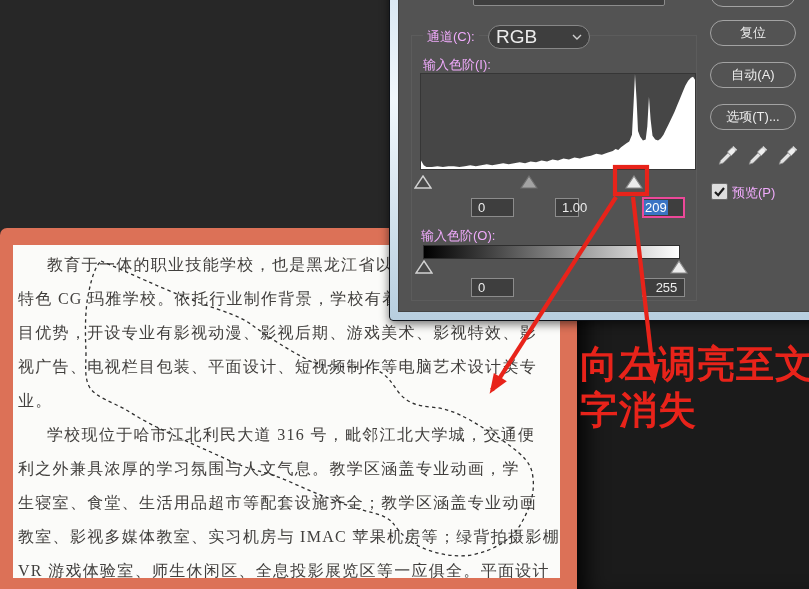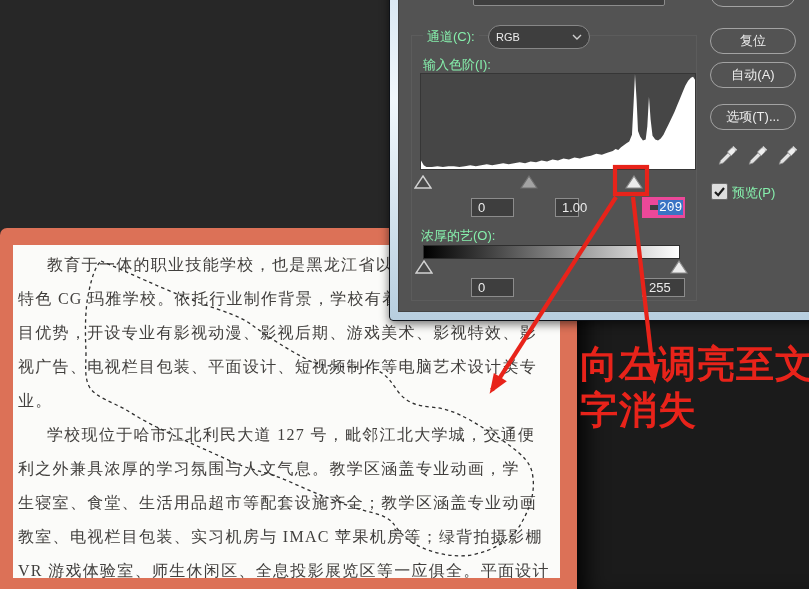--- a/index.html
+++ b/index.html
@@ -18,32 +18,32 @@
 
   
   #black-panel{left:577px;top:200px;width:232px;height:389px;background:#1b1b1b;
                box-shadow:inset 20px 0 24px -14px #000;}
 
   
   #dialog{left:389px;top:-50px;width:470px;height:369px;
           background:linear-gradient(180deg,#cfe0ee 0%,#f2f8fc 40%,#b7cedf 100%);
           border:1px solid #0d1117;border-radius:4px;box-shadow:0 3px 10px rgba(0,0,0,.55);}
   #dialog-panel{left:8px;top:8px;width:461px;height:351px;background:#535353;border:1px solid #434343;}
-  .lbl{color:#86efac;font-size:13px;white-space:nowrap;}
+  .lbl{color:#f0abfc;font-size:13px;white-space:nowrap;}
   .field{background:#3e3e3e;border:1px solid #8c8c8c;color:#ececec;font-size:13px;
          display:flex;align-items:center;padding-left:6px;box-sizing:border-box;}
-  .field.selected{border:8px solid #ec4899;padding-left:8px;font-family:Liberation Mono, monospace;}
+  .field.selected{border:2px solid #ec4899;padding-left:0;}
   .field.selected span{background:#3a74c4;color:#fff;padding:0 1px;}
   .ps-btn{width:86px;height:26px;border:1px solid #a3a3a3;border-radius:13px;background:transparent;
           color:#ededed;font-size:13px;display:flex;align-items:center;justify-content:center;
           box-sizing:border-box;white-space:nowrap;}
   #group-box{left:12px;top:75px;width:284px;height:264px;border:1px solid #5c5c5c;}
   #channel-label{left:24px;top:68px;background:#535353;padding:0 4px;}
   #channel-select{left:89px;top:65px;width:102px;height:24px;background:#3e3e3e;border:1px solid #878787;
-                  border-radius:12px;color:#ececec;font-size:11px;display:flex;align-items:center;
+                  border-radius:12px;color:#ececec;font-size:19px;display:flex;align-items:center;
                   justify-content:space-between;padding:0 7px;box-sizing:border-box;}
   #histogram-box{left:21px;top:113px;width:276px;height:97px;background:#464646;border:1px solid #363636;box-sizing:border-box;}
   #histogram-box svg{display:block;width:100%;height:100%;}
   .tri{width:18px;height:14px;}
   #gradient-bar{left:24px;top:285px;width:257px;height:14px;border:1px solid #2e2e2e;box-sizing:border-box;
                 background:linear-gradient(90deg,#000,#fff);}
   #preview-box{left:312px;top:223px;width:15px;height:15px;background:#dedede;border:1px solid #6a6a6a;border-radius:2px;}
 
   
   #anno-svg{left:0;top:0;width:809px;height:589px;pointer-events:none;z-index:50;}
@@ -58,24 +58,24 @@
 <div id="stage">
 
   <div id="doc-frame" class="abs">
     <div id="doc-paper" class="abs">
       <div id="doc-text" class="abs">
         <div class="doc-line indent">教育于一体的职业技能学校，也是黑龙江省以“私</div>
         <div class="doc-line">特色 CG 玛雅学校。依托行业制作背景，学校有着深</div>
         <div class="doc-line">目优势，开设专业有影视动漫、影视后期、游戏美术、影视特效、影</div>
         <div class="doc-line">视广告、电视栏目包装、平面设计、短视频制作等电脑艺术设计类专</div>
         <div class="doc-line">业。</div>
-        <div class="doc-line indent">学校现位于哈市江北利民大道 127 号，毗邻江北大学城，交通便</div>
+        <div class="doc-line indent">学校现位于哈市江北利民大道 316 号，毗邻江北大学城，交通便</div>
         <div class="doc-line">利之外兼具浓厚的学习氛围与人文气息。教学区涵盖专业动画，学</div>
         <div class="doc-line">生寝室、食堂、生活用品超市等配套设施齐全；教学区涵盖专业动画</div>
-        <div class="doc-line">教室、电视栏目包装、实习机房与 IMAC 苹果机房等；绿背拍摄影棚</div>
+        <div class="doc-line">教室、影视多媒体教室、实习机房与 IMAC 苹果机房等；绿背拍摄影棚</div>
         <div class="doc-line">VR 游戏体验室、师生休闲区、全息投影展览区等一应俱全。平面设计</div>
       </div>
     </div>
   </div>
 
   <svg id="ants-svg" class="abs">
     <path d="M101,261 C130,273 160,288 200,303 C225,312 240,316 252,325
              C270,338 288,350 312,362 C335,370 355,364 374,369
              C388,374 392,384 400,394 C408,403 418,406 430,407
              C445,408 455,412 470,420 C487,430 505,441 519,453
@@ -127,36 +127,36 @@
       <div class="abs field" style="left:72px;top:238px;width:43px;height:19px;">
         <span>0</span>
         </div>
       <div class="abs field" style="left:156px;top:238px;width:24px;height:19px;">
         <span>1.00</span>
         </div>
       <div class="abs field selected" style="left:243px;top:237px;width:43px;height:21px;">
         <span>209</span>
         </div>
 
-      <div class="abs lbl" style="left:22px;top:267px;">浓厚的艺(O):</div>
+      <div class="abs lbl" style="left:22px;top:267px;">输入色阶(O):</div>
       <div id="gradient-bar" class="abs"></div>
       <svg class="abs tri" style="left:16px;top:300px;">
         <path d="M9 1 L17 13 L1 13 Z" fill="#4a4a4a" stroke="#d2d2d2" stroke-width="1.4"></path>
       </svg>
       <svg class="abs tri" style="left:271px;top:300px;">
         <path d="M9 1 L17 13 L1 13 Z" fill="#ececec" stroke="#8a8a8a" stroke-width="1.2"></path>
       </svg>
       <div class="abs field" style="left:72px;top:318px;width:43px;height:19px;">
         <span>0</span>
         </div>
-      <div class="abs field" style="left:243px;top:318px;width:43px;height:19px;">
+      <div class="abs field" style="left:243px;top:318px;width:43px;height:19px;justify-content:center;">
         <span>255</span>
         </div>
 
-      <div class="abs ps-btn" style="left:311px;top:60px;margin-top:8px;">复位</div>
+      <div class="abs ps-btn" style="left:311px;top:60px;">复位</div>
       <div class="abs ps-btn" style="left:311px;top:144px;">选项(T)...</div>
       <div class="abs ps-btn" style="left:311px;top:102px;">自动(A)</div>
 
       <svg class="abs" style="left:317px;top:185px;" width="24" height="22">
         <path d="M3.2 19.2 L4.6 15.4 L12.2 7.8 L14.8 10.4 L7.2 18 Z" fill="#e2e2e2" stroke="#8f8f8f" stroke-width="0.8"></path>
         <path d="M11.4 7 L14.6 3.8 C15.5 2.5 17.6 2.4 18.7 3.5 C19.8 4.6 19.7 6.7 18.4 7.6 L15.2 10.8 Z" fill="#efefef" stroke="#909090" stroke-width="0.8"></path>
         <path d="M16.8 1.6 L20.6 5.4" stroke="#d9d9d9" stroke-width="1.6"></path>
       </svg>
       <svg class="abs" style="left:347px;top:185px;" width="24" height="22">
         <path d="M3.2 19.2 L4.6 15.4 L12.2 7.8 L14.8 10.4 L7.2 18 Z" fill="#e2e2e2" stroke="#8f8f8f" stroke-width="0.8"></path>

